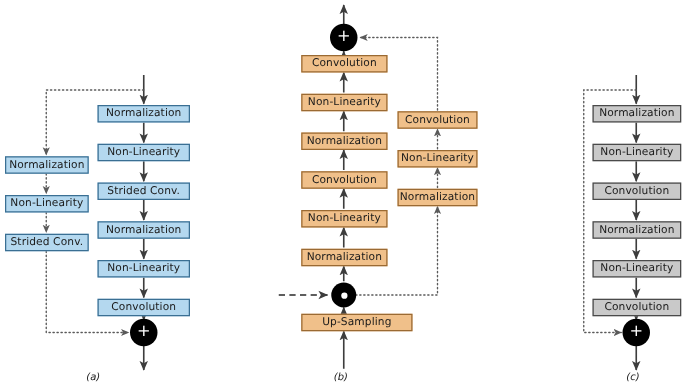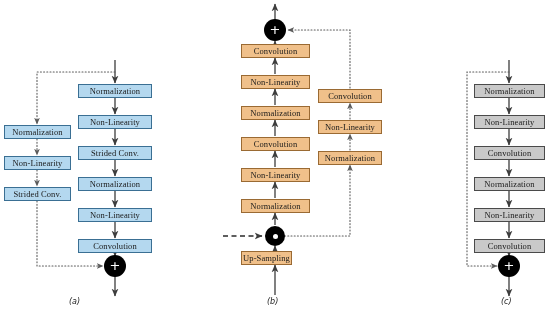--- a/index.html
+++ b/index.html
@@ -18,21 +18,20 @@
     border:1px solid #2f2f2f;
     font-size:8.5px;
     line-height:1;
     display:flex;
     align-items:center;
     justify-content:center;
     letter-spacing:.1px;
     color:#1a1a1a;
     white-space:nowrap;
     height:14px;
-    font-family:Liberation Serif, serif;
   }
   .blue{background:#b4d8ef;border-color:#3a6f93;}
   .orange{background:#f0c08a;border-color:#9a6a33;}
   .gray{background:#c9c9c9;border-color:#4a4a4a;}
 
   .junction{
     position:absolute;
     border-radius:50%;
     background:#000;
     display:flex;align-items:center;justify-content:center;
@@ -131,21 +130,21 @@
   <div class="node blue" style="left:4px;top:125px;width:67px;">Normalization</div>
   <div class="node blue" style="left:4px;top:156px;width:67px;">Non-Linearity</div>
   <div class="node blue" style="left:4px;top:187px;width:67px;">Strided Conv.</div>
 
   <div class="junction" style="left:104px;top:255px;width:22px;height:22px;">
     <span class="plus">+</span>
   </div>
 
   <div class="caption" style="left:69px;top:297px;">(a)</div>
 
-  <div class="node orange" style="left:241px;top:251px;width:51px;">Up-Sampling</div>
+  <div class="node orange" style="left:241px;top:251px;width:89px;">Up-Sampling</div>
   <div class="node orange" style="left:241px;top:199px;width:69px;">Normalization</div>
   <div class="node orange" style="left:241px;top:168px;width:69px;">Non-Linearity</div>
   <div class="node orange" style="left:241px;top:137px;width:69px;">Convolution</div>
   <div class="node orange" style="left:241px;top:106px;width:69px;">Normalization</div>
   <div class="node orange" style="left:241px;top:75px;width:69px;">Non-Linearity</div>
   <div class="node orange" style="left:241px;top:44px;width:69px;">Convolution</div>
 
   <div class="node orange" style="left:318px;top:151px;width:64px;">Normalization</div>
   <div class="node orange" style="left:318px;top:120px;width:64px;">Non-Linearity</div>
   <div class="node orange" style="left:318px;top:89px;width:64px;">Convolution</div>

